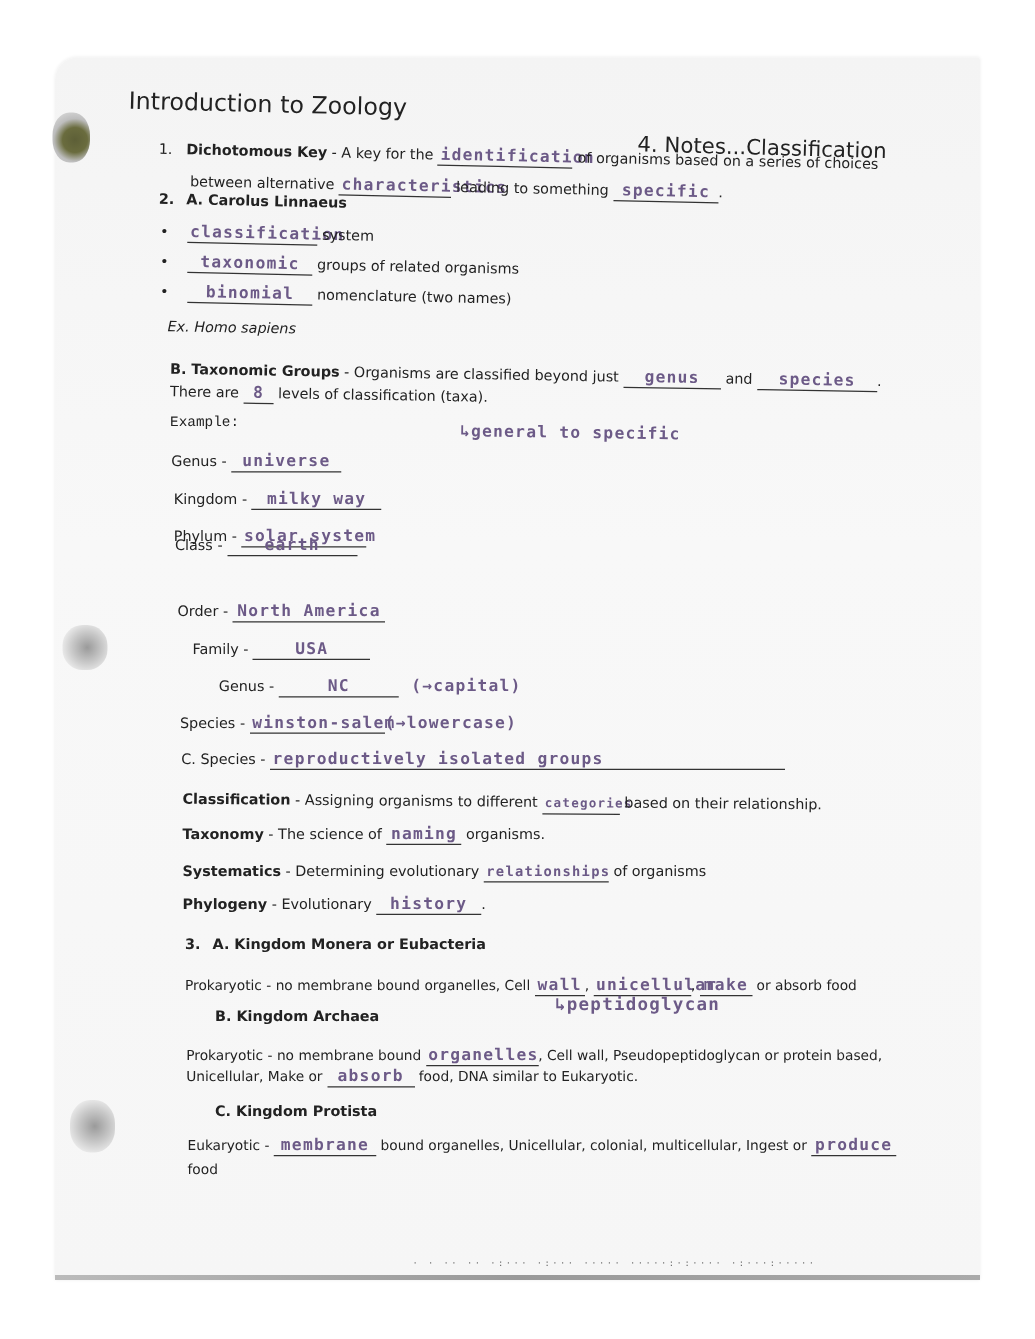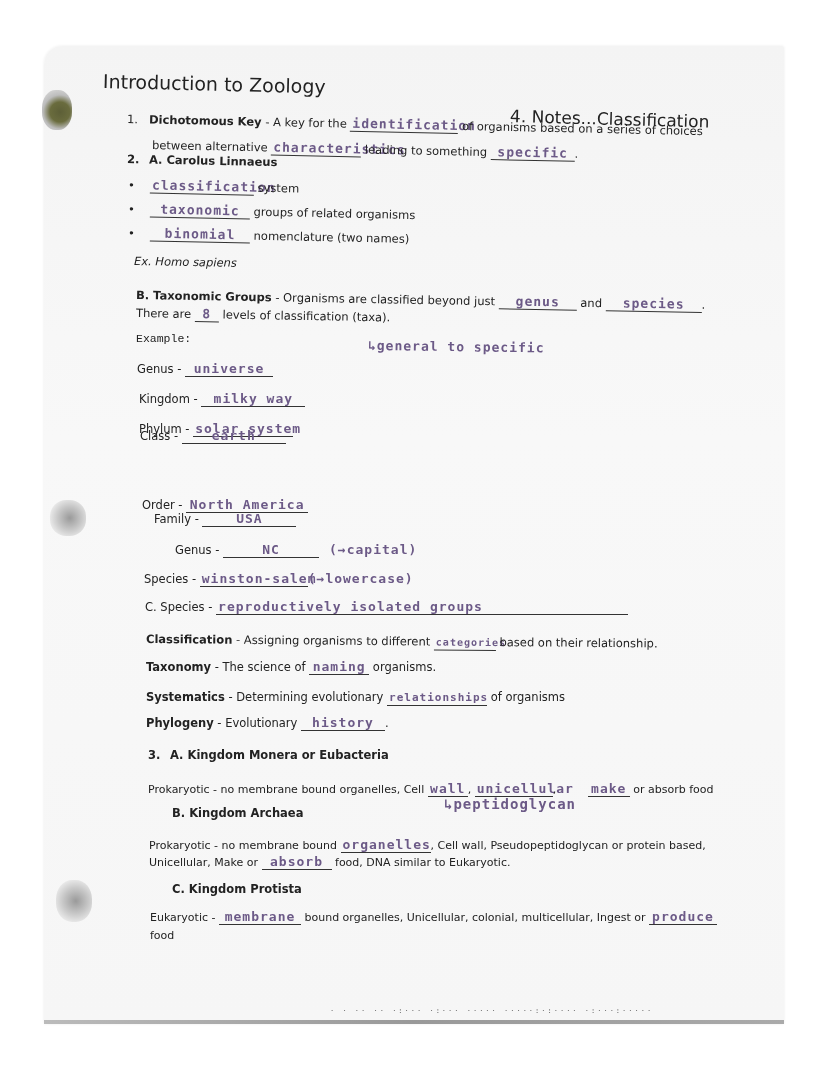--- a/index.html
+++ b/index.html
@@ -86,34 +86,34 @@
 <div class="txt" style="left:136px;top:306px;transform:rotate(1deg);">
   <span>There are </span><span class="hw" style="width:20px;">8</span><span> levels of classification (taxa).</span>
 </div>
 <div class="txt" style="left:136px;top:332px;font-family:Liberation Mono, monospace;">Example:</div>
 <div class="txt hw-free" style="left:368px;top:338px;transform:rotate(0.8deg);">↳general to specific</div>
 
 <div class="txt" style="left:137px;top:362px;"><span>Genus - </span><span class="hw" style="width:84px;">universe</span></div>
 <div class="txt" style="left:139px;top:392px;"><span>Kingdom - </span><span class="hw" style="width:100px;">milky way</span></div>
 <div class="txt" style="left:139px;top:422px;"><span>Phylum - </span><span class="hw" style="width:96px;">solar system</span></div>
 <div class="txt" style="left:140px;top:429px;"><span>Class - </span><span class="hw" style="width:100px;">earth</span></div>
-<div class="txt" style="left:142px;top:482px;"><span>Order - </span><span class="hw" style="width:118px;margin-top:16px;">North America</span></div>
+<div class="txt" style="left:142px;top:482px;"><span>Order - </span><span class="hw" style="width:118px;">North America</span></div>
 <div class="txt" style="left:154px;top:512px;"><span>Family - </span><span class="hw" style="width:90px;">USA</span></div>
 <div class="txt" style="left:143px;top:542px;margin-left:32px;"><span>Genus - </span><span class="hw" style="width:92px;">NC</span><span class="hw-free" style="margin-left:10px;">(→capital)</span></div>
 <div class="txt" style="left:144px;top:571px;"><span>Species - </span><span class="hw" style="width:104px;">winston-salem</span><span class="hw-free">(→lowercase)</span></div>
 
 <div class="txt" style="left:145px;top:600px;"><span>C. Species - </span><span class="hw" style="width:408px;text-align:left;">reproductively isolated groups</span></div>
 
 <div class="txt" style="left:146px;top:632px;transform:rotate(0.5deg);"><span class="b">Classification</span><span> - Assigning organisms to different </span><span class="hw" style="width:58px;font-size:10px;">categories</span><span> based on their relationship.</span></div>
 <div class="txt" style="left:146px;top:660px;"><span class="b">Taxonomy</span><span> - The science of </span><span class="hw" style="width:56px;">naming</span><span> organisms.</span></div>
 <div class="txt" style="left:146px;top:690px;"><span class="b">Systematics</span><span> - Determining evolutionary </span><span class="hw" style="width:96px;font-size:11px;">relationships</span><span> of organisms</span></div>
 <div class="txt" style="left:146px;top:716px;"><span class="b">Phylogeny</span><span> - Evolutionary </span><span class="hw" style="width:80px;">history</span><span>.</span></div>
 
 <div class="txt b" style="left:148px;top:748px;"><span class="num">3.</span><span>A. Kingdom Monera or Eubacteria</span></div>
-<div class="txt" style="left:148px;top:782px;font-size:11px;"><span>Prokaryotic - no membrane bound organelles, Cell </span><span class="hw" style="width:36px;">wall</span><span>, </span><span class="hw" style="width:74px;">unicellular</span><span>, </span><span class="hw" style="width:38px;margin-left:28px;">make</span><span> or absorb food</span></div>
+<div class="txt" style="left:148px;top:782px;font-size:11px;"><span>Prokaryotic - no membrane bound organelles, Cell </span><span class="hw" style="width:36px;">wall</span><span>, </span><span class="hw" style="width:74px;">unicellular</span><span>, </span><span class="hw" style="width:38px;">make</span><span> or absorb food</span></div>
 <div class="txt hw-free" style="left:444px;top:796px;font-size:14px;">↳peptidoglycan</div>
 
 <div class="txt b" style="left:172px;top:806px;">B. Kingdom Archaea</div>
 <div class="txt" style="left:149px;top:838px;font-size:11px;"><span>Prokaryotic - no membrane bound </span><span class="hw" style="width:86px;">organelles</span><span>, Cell wall, Pseudopeptidoglycan or protein based,</span></div>
 <div class="txt" style="left:149px;top:855px;font-size:11px;"><span>Unicellular, Make or </span><span class="hw" style="width:66px;">absorb</span><span> food, DNA similar to Eukaryotic.</span></div>
 
 <div class="txt b" style="left:172px;top:882px;">C. Kingdom Protista</div>
 <div class="txt" style="left:150px;top:910px;font-size:11px;"><span>Eukaryotic - </span><span class="hw" style="width:78px;">membrane</span><span> bound organelles, Unicellular, colonial, multicellular, Ingest or </span><span class="hw" style="width:64px;">produce</span></div>
 <div class="txt" style="left:150px;top:929px;font-size:11px;">food</div>
 

